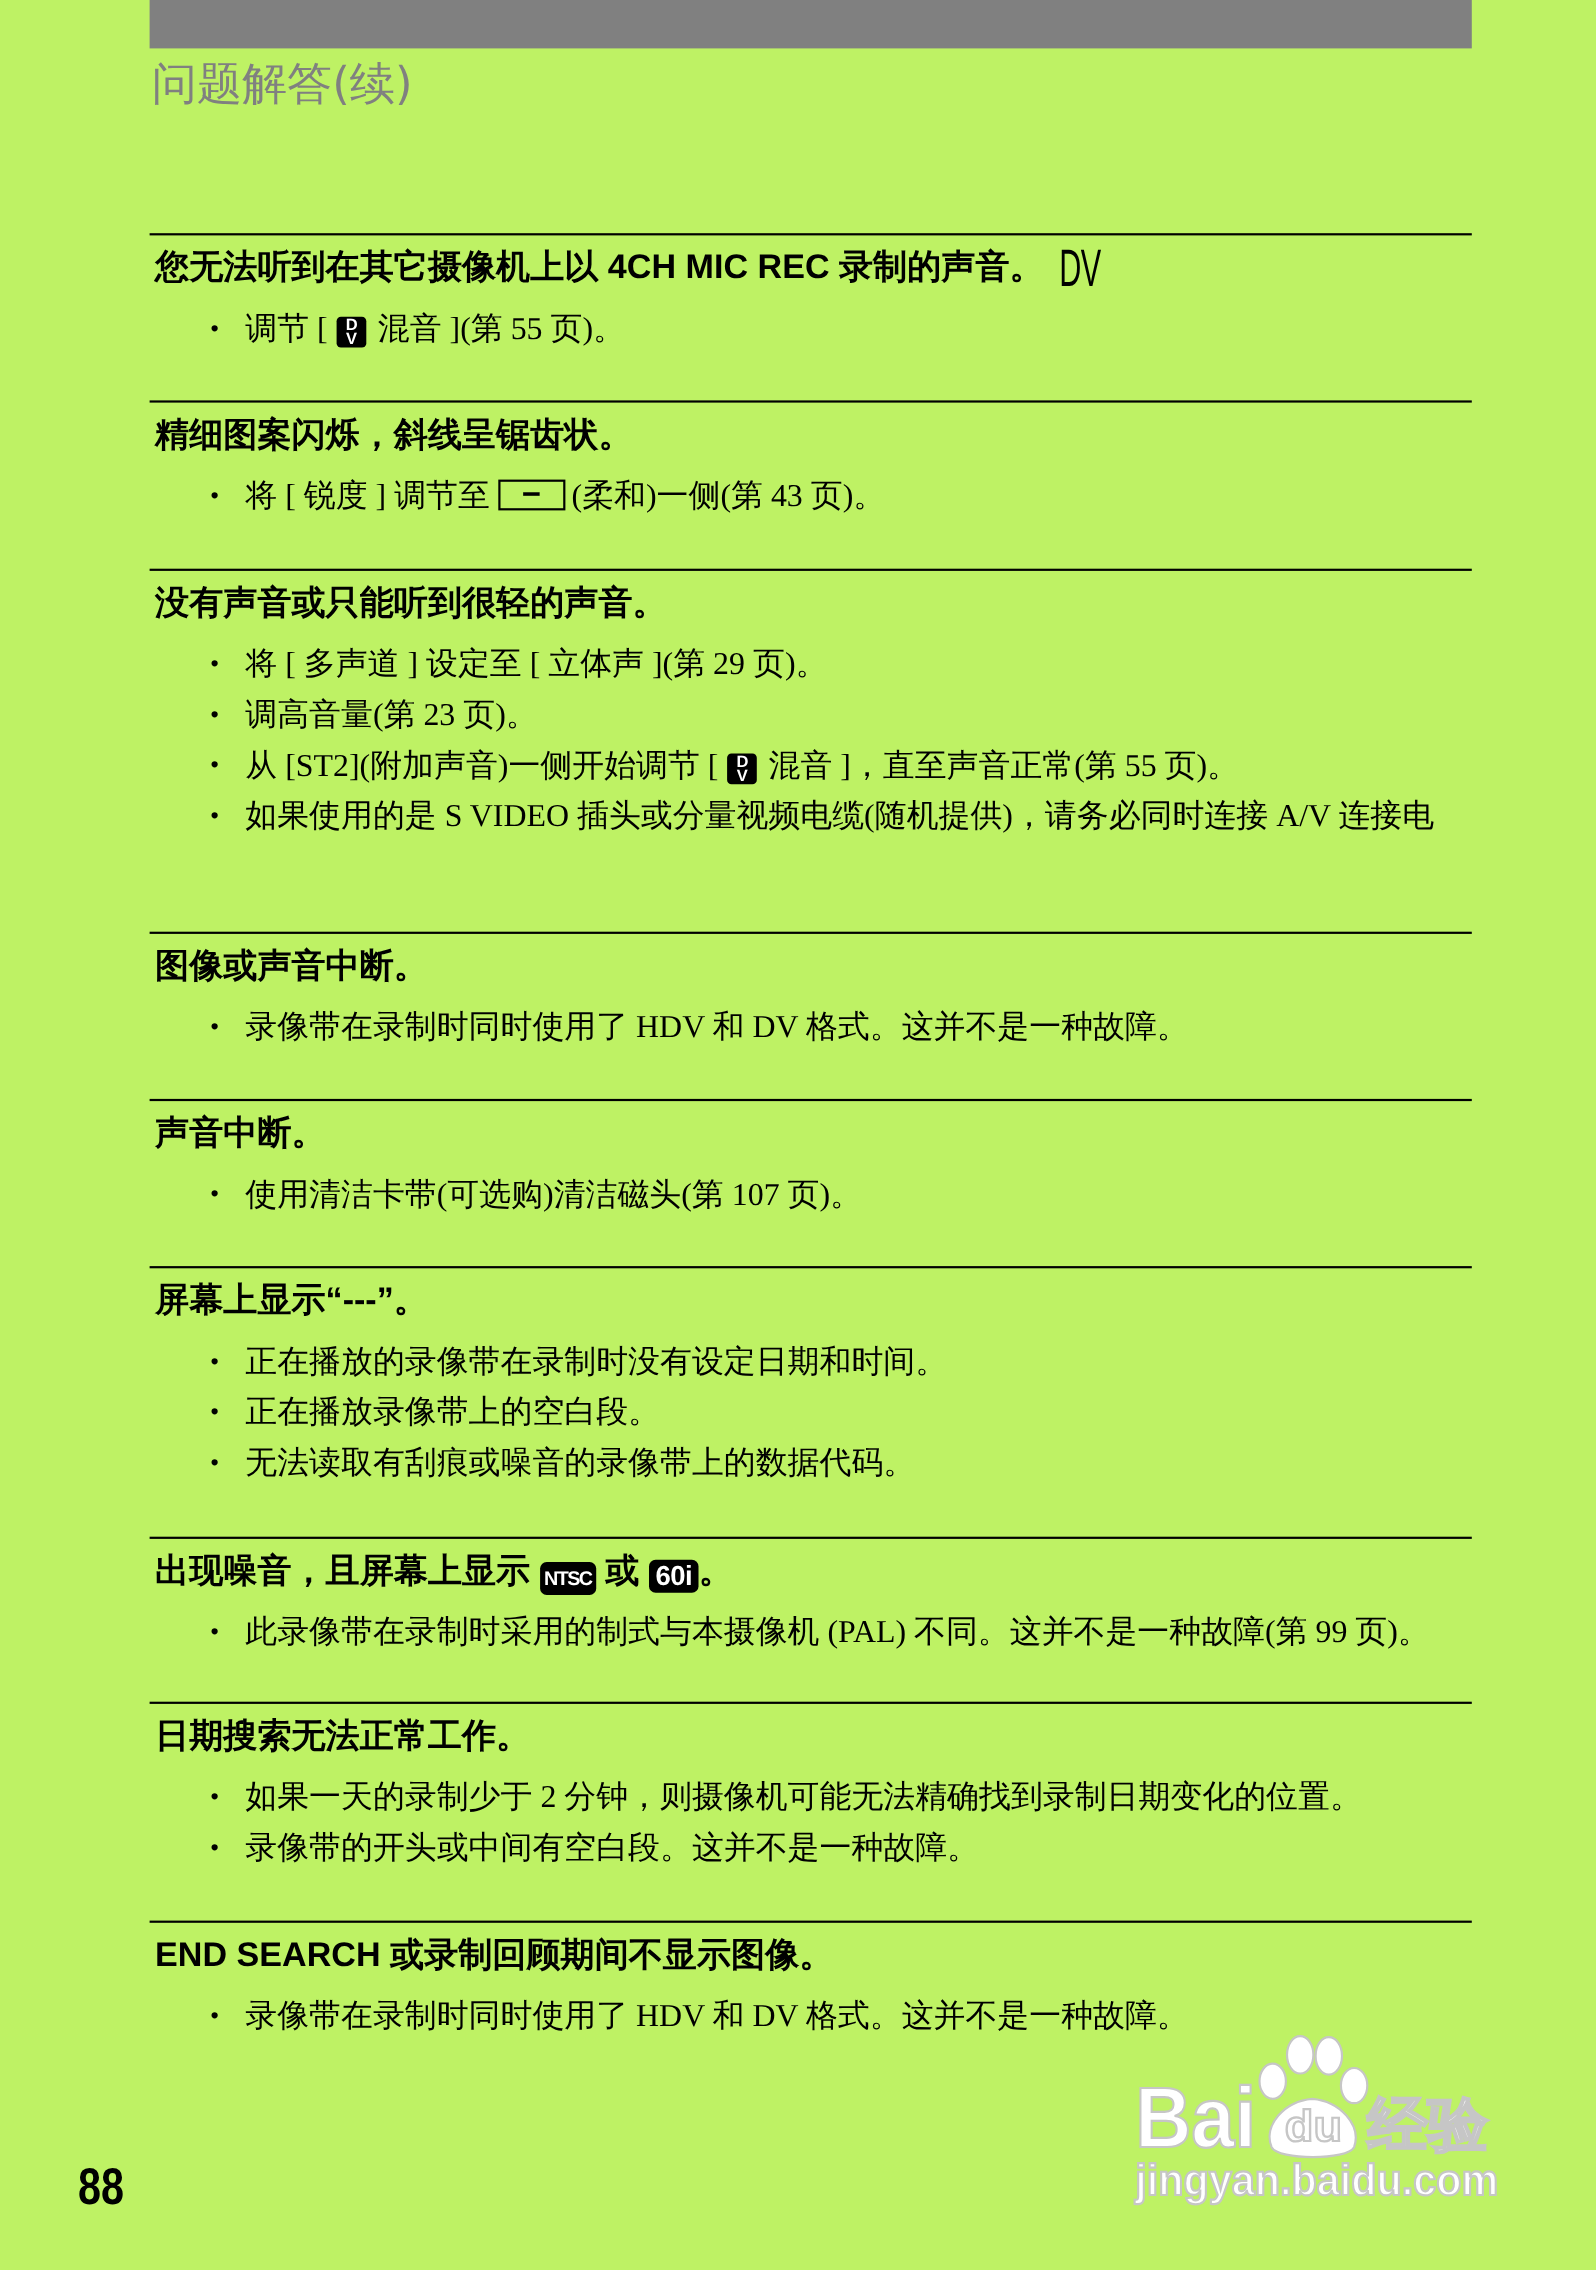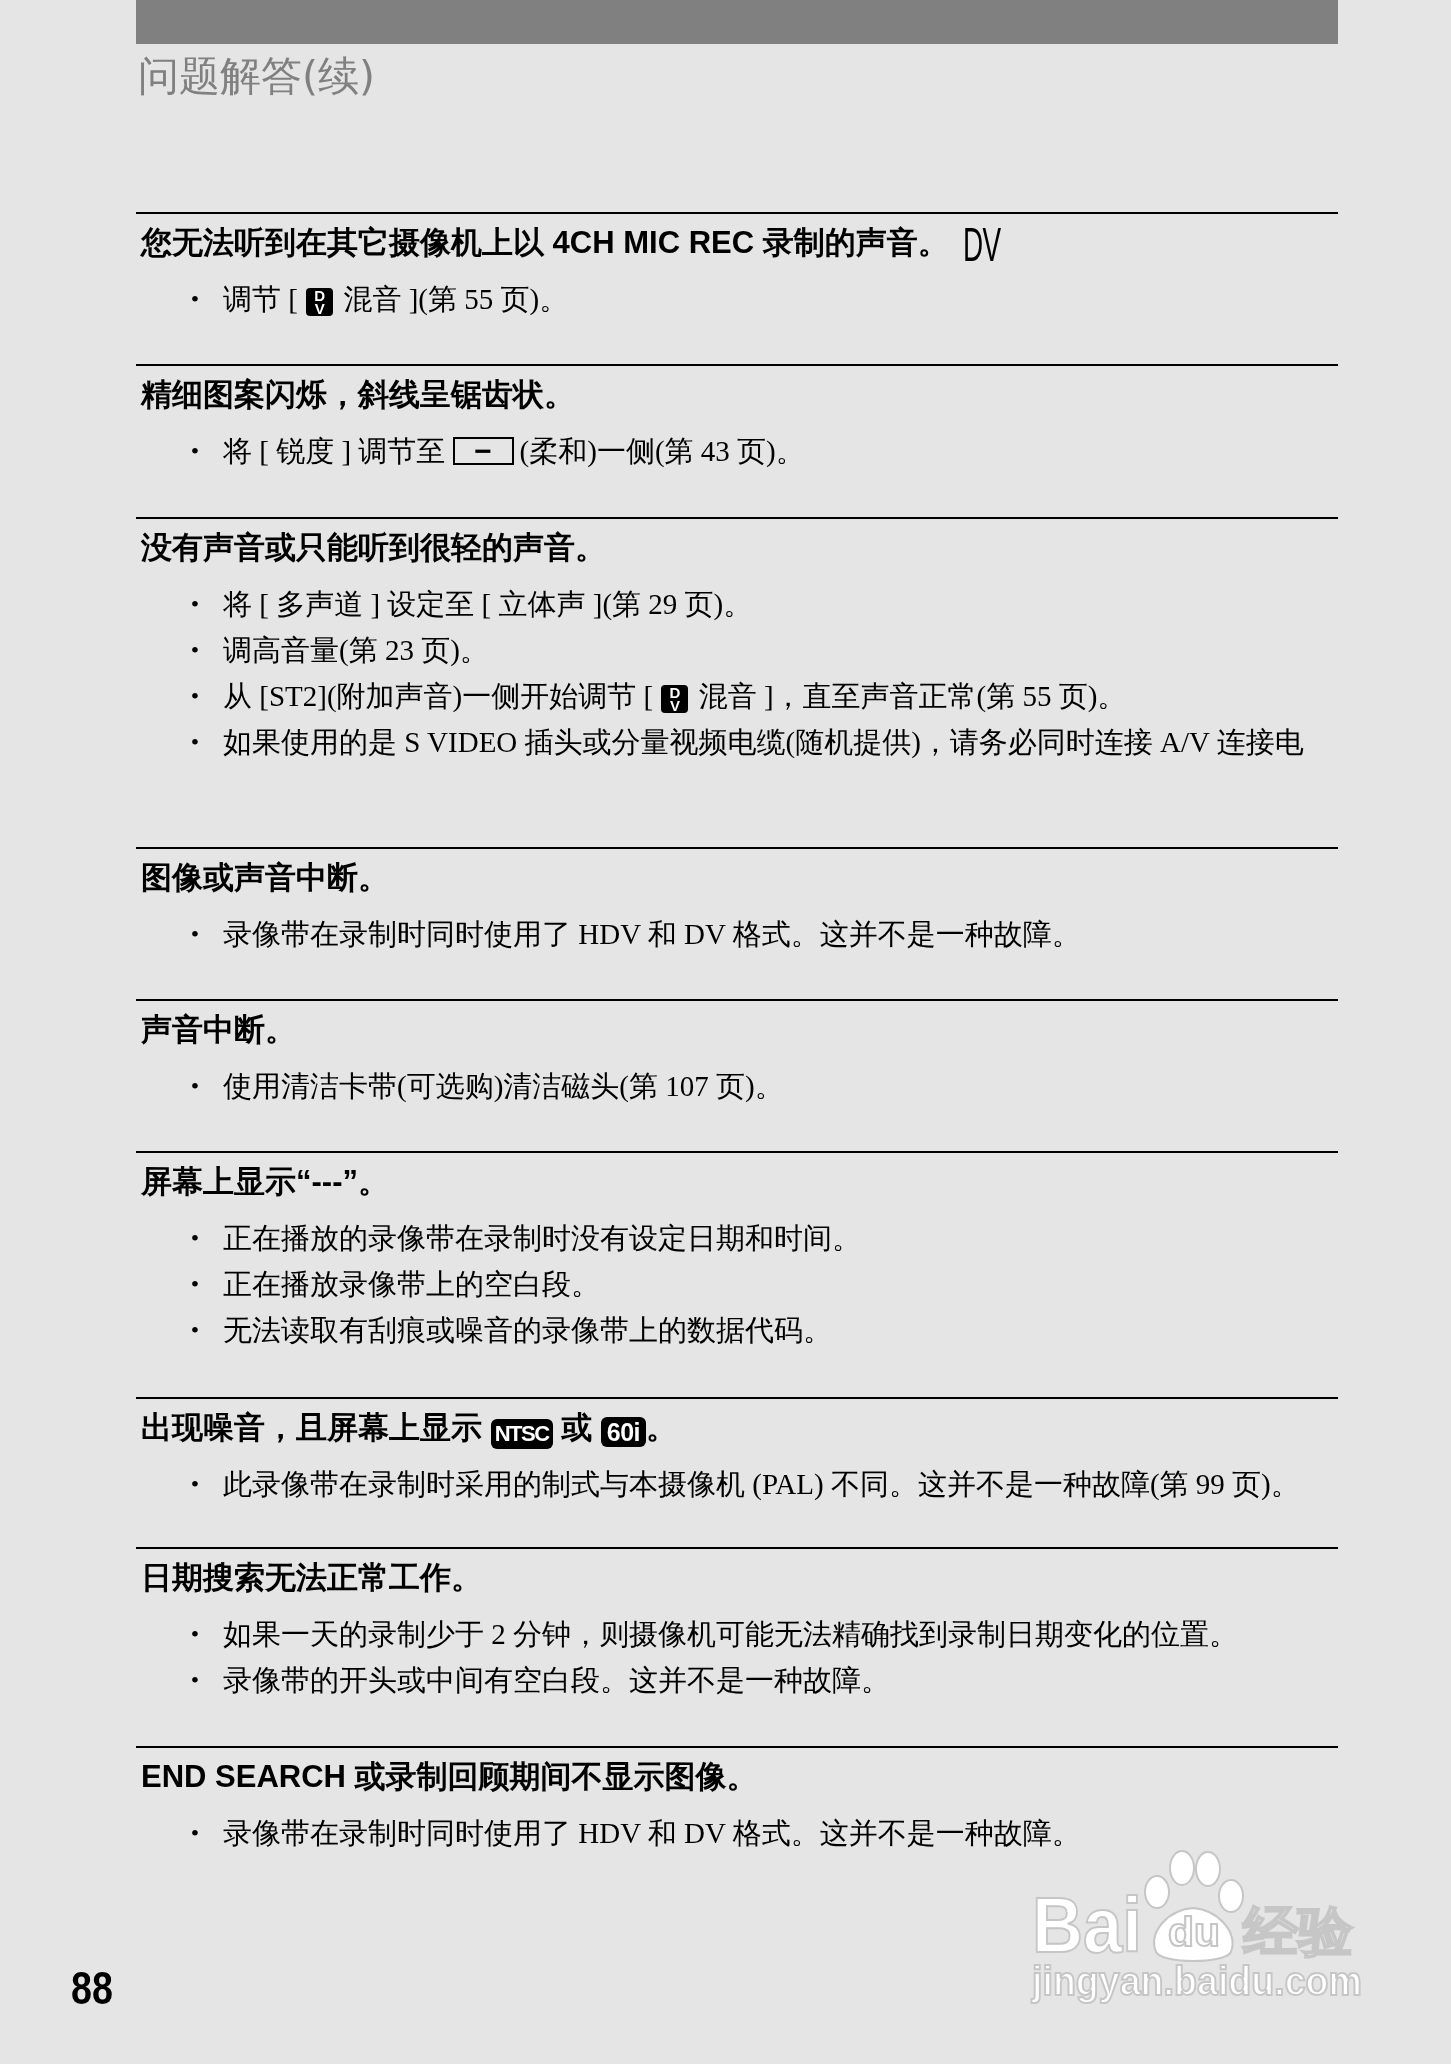--- a/index.html
+++ b/index.html
@@ -1,16 +1,16 @@
 <!DOCTYPE html>
 <html><head>
 <meta charset="utf-8">
 <style>
   html, body { margin: 0; padding: 0; background: #ffffff; }
-  .page { position: relative; width: 1451px; height: 2064px; overflow: hidden; background: #e5e5e5; }
+  .page { position: relative; width: 1451px; height: 2064px; overflow: hidden; background: #bef264; }
 
   .top-bar { position: absolute; left: 136px; top: 0; width: 1202px; height: 44px; background: #808080; }
   .page-title { position: absolute; left: 138px; top: 52px; margin: 0; font-family: "DejaVu Sans", sans-serif;
     font-weight: normal; font-size: 41px; line-height: 48px; color: #808080; white-space: nowrap; }
 
   .section { position: absolute; left: 136px; width: 1202px; height: 140px; }
   .rule { position: absolute; left: 0; top: 0; width: 1202px; height: 2px; background: #000; }
   .heading { position: absolute; left: 5px; top: 11px; margin: 0; height: 40px; line-height: 40px;
     font-family: "Liberation Sans", sans-serif; font-weight: 700; font-size: 31px; color: #000; white-space: nowrap; }
 
@@ -34,21 +34,21 @@
 
   
   .minus-box { display: inline-block; position: relative; width: 57px; height: 24px; margin: 0 6px 0 0; border: 2px solid #000;
     vertical-align: -4px; }
   .minus-box .sym { position: absolute; left: 0; right: 0; top: 0; text-align: center; font-family: "Liberation Sans", sans-serif;
     font-weight: 700; font-size: 30px; line-height: 24px; }
 
   
   .badge { display: inline-block; height: 30px; line-height: 30px; padding: 0 4px; background: #000; color: #fff; border-radius: 6px;
     font-family: "Liberation Sans", sans-serif; font-weight: 700; vertical-align: -3px; }
-  .badge.ntsc { font-size: 22px; letter-spacing: -1.5px; }
+  .badge.ntsc { font-size: 18px; letter-spacing: -1.5px; }
   .badge.sixty { font-size: 25px; letter-spacing: -0.5px; padding: 0 6px; }
 
   .page-number { position: absolute; left: 71px; top: 1964px; font-family: "Liberation Sans", sans-serif; font-weight: 700;
     font-size: 47px; line-height: 47px; color: #000; transform: scaleX(0.8); transform-origin: left top; }
 
   .watermark { position: absolute; left: 1020px; top: 1840px; width: 360px; height: 175px; }
   .wm-text { font-family: "Liberation Sans", sans-serif; font-weight: 700; fill: #ffffff; stroke: #c6c6c6; stroke-width: 2; }
 </style>
 </head>
 <body>

